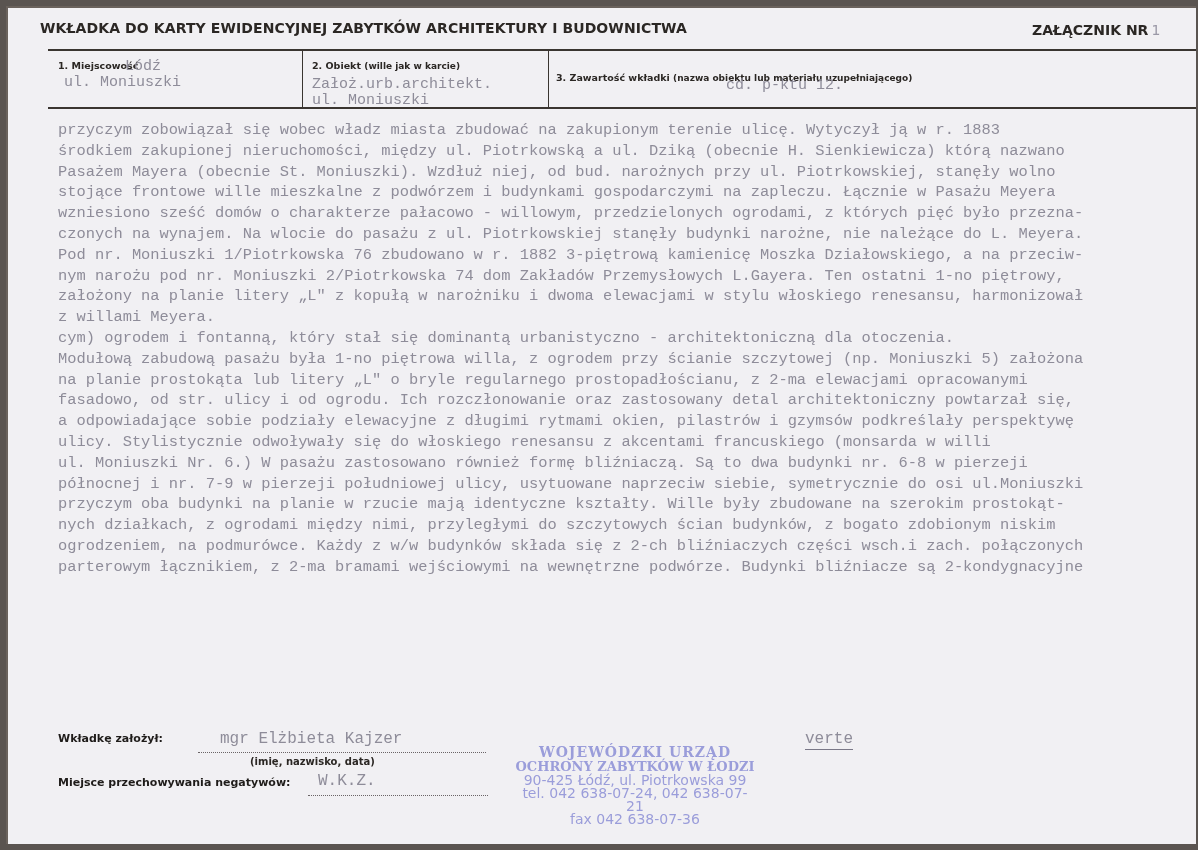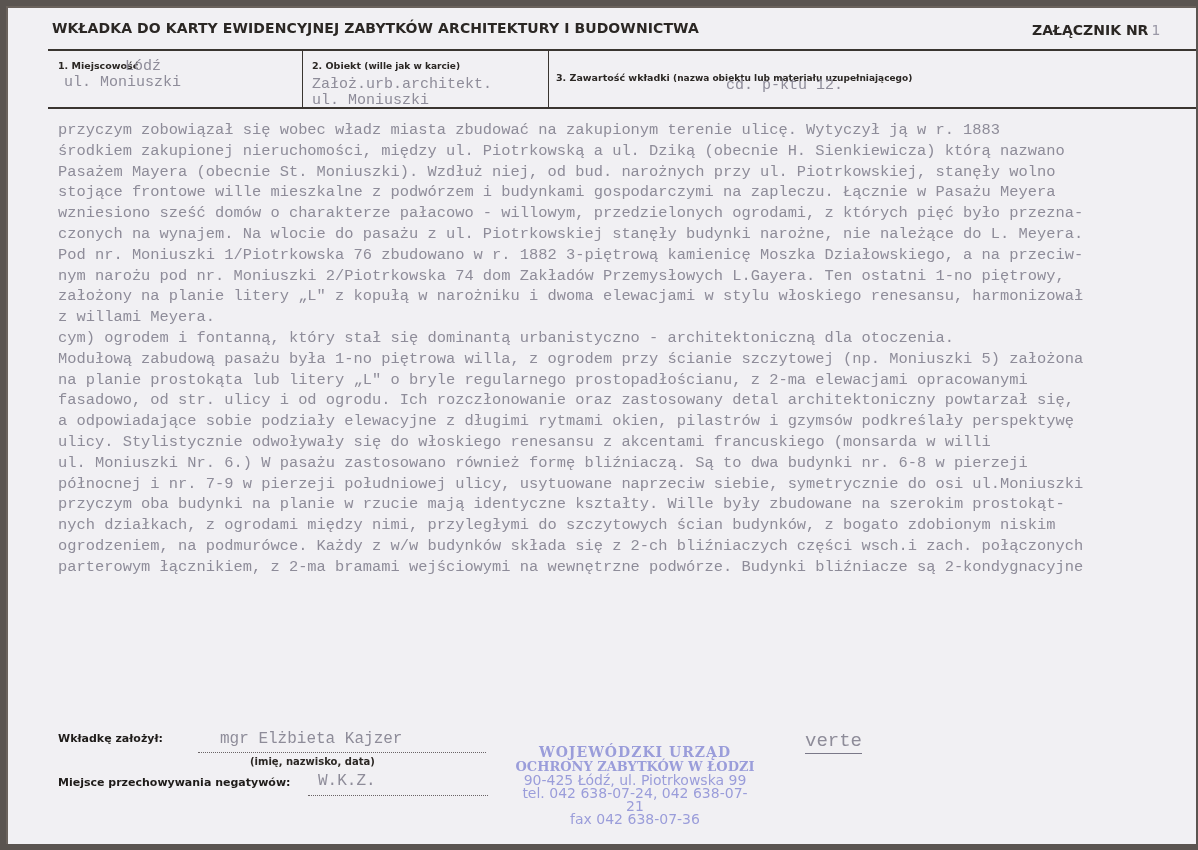--- a/index.html
+++ b/index.html
@@ -10,21 +10,21 @@
     font-family:"DejaVu Sans", sans-serif;
   }
   .card {
     position:absolute; left:6px; top:6px; width:1190px; height:838px;
     background:#f1f0f3;
     border-top:2px solid #6a625c;
     border-left:2px solid #6a625c;
     box-sizing:border-box;
   }
   .hdr-title {
-    position:absolute; left:52px; top:20px;
+    position:absolute; left:40px; top:20px;
     font-family:"DejaVu Sans", sans-serif; font-weight:bold;
     font-size:14px; color:#2b2724; letter-spacing:0.1px;
   }
   .hdr-annex {
     position:absolute; left:1032px; top:22px;
     font-weight:bold; font-size:14px; color:#2b2724;
   }
   .hdr-annex .num { color:#9a98a6; font-weight:normal; margin-left:3px; }
   .rule { position:absolute; background:#3a3530; }
   .vrule { position:absolute; background:#3a3530; width:1px; }
@@ -53,21 +53,21 @@
     position:absolute; font-weight:bold; font-size:10px; color:#2b2724;
   }
   .stamp {
     position:absolute; left:515px; top:745px; width:240px;
     color:#8c8fd6; text-align:center; opacity:0.85;
   }
   .stamp .l1 { font-family:"DejaVu Serif", serif; font-weight:bold; font-size:14px; letter-spacing:1px; line-height:14px; }
   .stamp .l2 { font-family:"DejaVu Serif", serif; font-weight:bold; font-size:13px; line-height:15px; }
   .stamp .l3, .stamp .l4, .stamp .l5 { font-family:"DejaVu Sans", sans-serif; font-size:14px; line-height:13px; }
   .verte {
-    position:absolute; left:805px; top:730px; font-size:19px;
+    position:absolute; left:805px; top:730px; font-size:16px;
     border-bottom:1.5px solid #7a7888; padding-bottom:1px;
   }
 </style>
 </head>
 <body>
 
 <div class="card"></div>
 
 <div class="hdr-title">WKŁADKA DO KARTY EWIDENCYJNEJ ZABYTKÓW ARCHITEKTURY I BUDOWNICTWA</div>
 <div class="hdr-annex">

